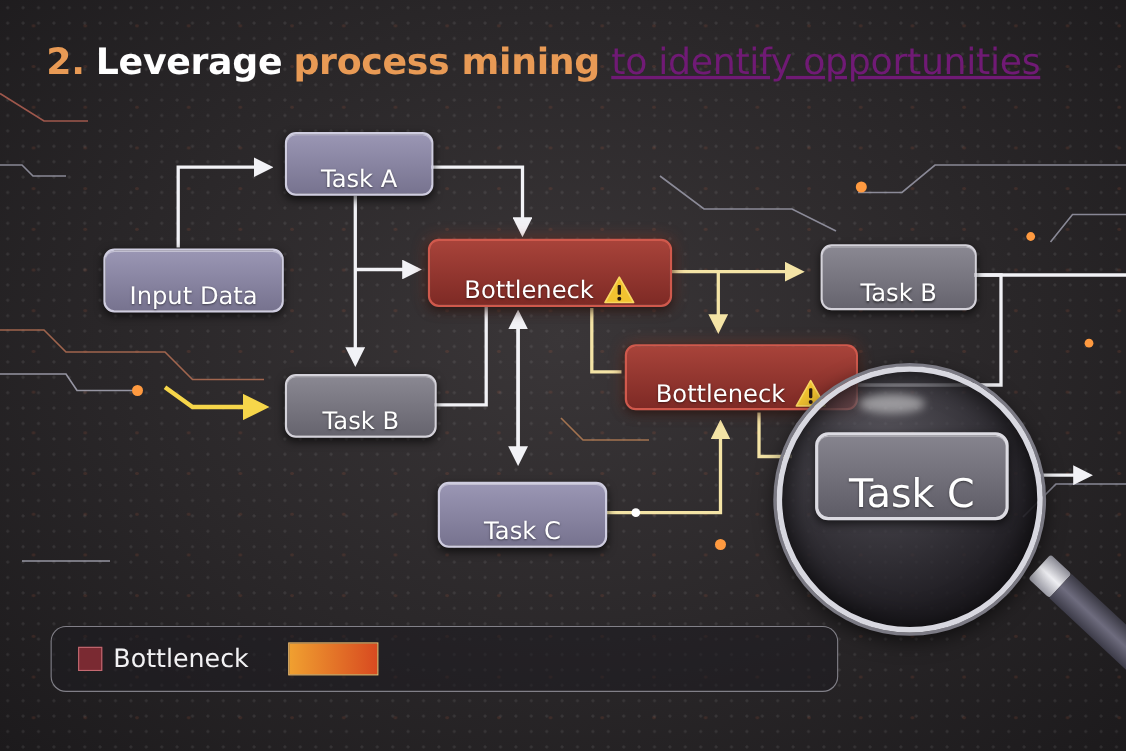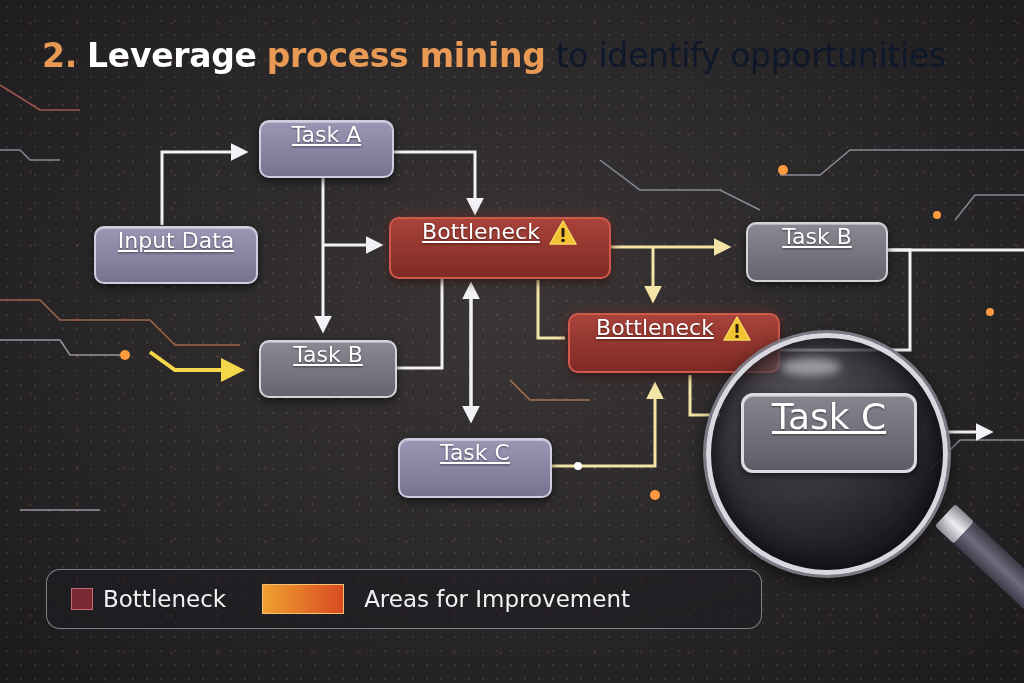--- a/index.html
+++ b/index.html
@@ -17,29 +17,28 @@
     opacity:0.7;
   }
   svg.wires { position:absolute; left:0; top:0; }
   .title {
     position:absolute; left:42px; top:36px; font-size:33px; color:#ffffff;
     letter-spacing:-0.3px; white-space:nowrap;
   }
   .title .num { color:#e89a55; font-weight:bold; }
   .title .b { font-weight:bold;text-align:center; }
   .title .hl { color:#e89a55; font-weight:bold; }
-  .title .rest { color:#0f172a; font-weight:normal; }
+  .title .rest { color:#701a75; font-weight:normal;text-decoration:underline; }
   .node {
-    position:absolute; display:flex; align-items:flex-start; justify-content:center;
+    position:absolute; display:flex; align-items:flex-end; justify-content:center;
     border-radius:10px; color:#ffffff; font-size:22px;
     background: linear-gradient(#9a96b4, #77738f);
     border:2px solid #cfcde0;
     box-shadow: 0 3px 8px rgba(0,0,0,0.6), inset 0 1px 0 rgba(255,255,255,0.4);
     text-shadow: 0 1px 2px rgba(0,0,0,0.5);
-    text-decoration: underline;
   }
   .node.grey { background: linear-gradient(#8a8892, #66646e); border-color:#d4d2da; }
   .node.bottleneck {
     background: linear-gradient(#a8433a, #7e2a25);
     border:2px solid #d0594c; gap:8px;
     box-shadow: 0 3px 10px rgba(0,0,0,0.6), 0 0 14px rgba(220,90,60,0.35);
   }
   .warn { width:30px; height:27px; }
   .magnifier { position:absolute; left:706px; top:333px; width:240px; height:240px; }
   .lens {
@@ -182,14 +181,13 @@
     <div class="node zoomed">
       <span>Task C</span>
     </div>
   </div>
 </div>
 
 <div class="legend">
   <div class="sw-b"></div>
   <span>Bottleneck</span>
   <div class="sw-a"></div>
-  <span class="lbl-a">Areas for Improvement</span>
 </div>
 
 </body></html>

